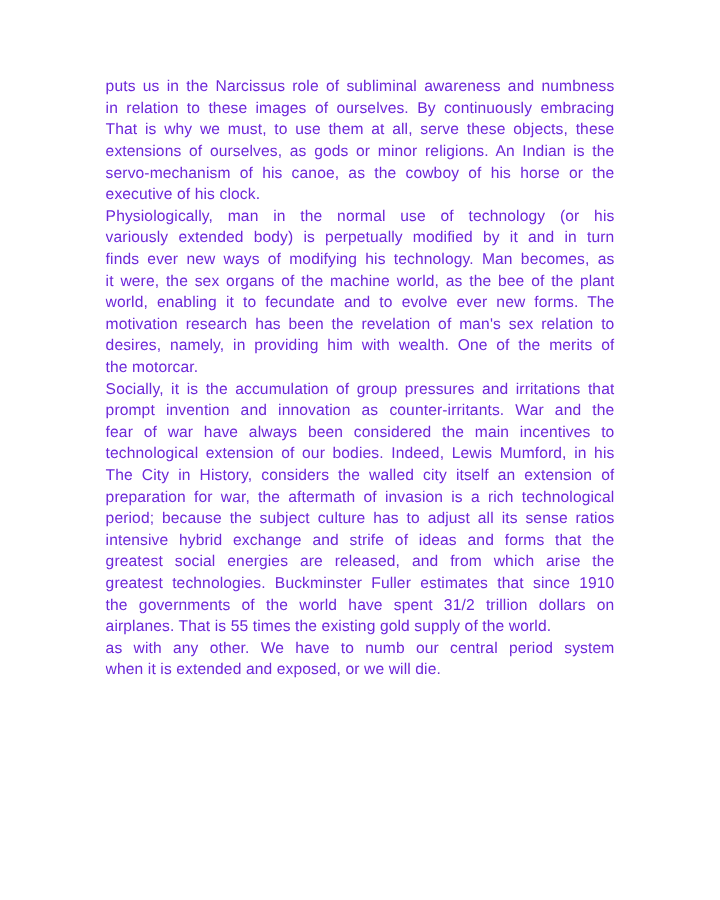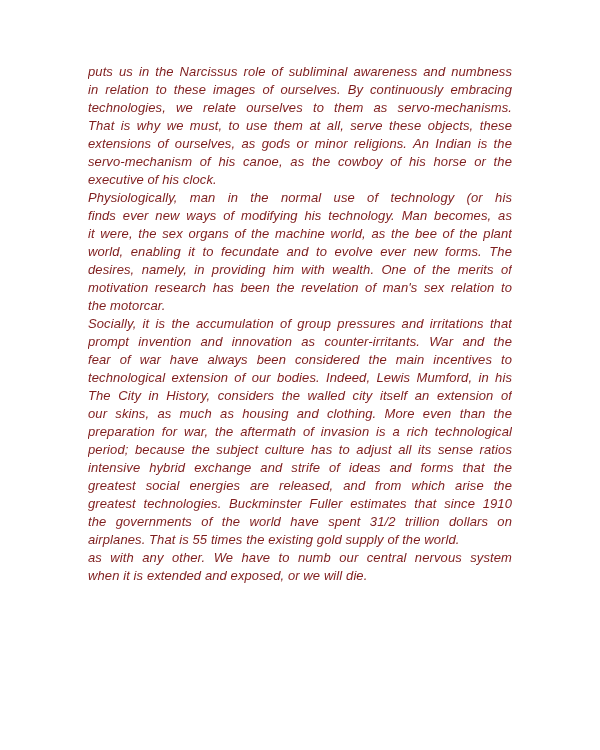--- a/index.html
+++ b/index.html
@@ -33,44 +33,43 @@
   }
   .text-line.para-last {
     text-align: right;
     text-align-last: left;
   }
 </style>
 </head>
 <body style="background: rgb(255, 255, 255);">
 
 <div class="page">
-  <div class="text-block" id="text-block" style="color: #7f1d1d; font-style: italic;">
+  <div class="text-block" id="text-block" style="color: #6d28d9;">
       <div class="text-line">puts us in the Narcissus role of subliminal awareness and numbness</div>
       <div class="text-line">in relation to these images of ourselves. By continuously embracing</div>
-      <div class="text-line">technologies, we relate ourselves to them as servo-mechanisms.</div>
       <div class="text-line">That is why we must, to use them at all, serve these objects, these</div>
       <div class="text-line">extensions of ourselves, as gods or minor religions. An Indian is the</div>
       <div class="text-line">servo-mechanism of his canoe, as the cowboy of his horse or the</div>
       <div class="text-line para-last">executive of his clock.</div>
       <div class="text-line">Physiologically, man in the normal use of technology (or his</div>
+      <div class="text-line">variously extended body) is perpetually modified by it and in turn</div>
       <div class="text-line">finds ever new ways of modifying his technology. Man becomes, as</div>
       <div class="text-line">it were, the sex organs of the machine world, as the bee of the plant</div>
       <div class="text-line">world, enabling it to fecundate and to evolve ever new forms. The</div>
+      <div class="text-line">motivation research has been the revelation of man's sex relation to</div>
       <div class="text-line">desires, namely, in providing him with wealth. One of the merits of</div>
-      <div class="text-line">motivation research has been the revelation of man's sex relation to</div>
       <div class="text-line para-last">the motorcar.</div>
       <div class="text-line">Socially, it is the accumulation of group pressures and irritations that</div>
       <div class="text-line">prompt invention and innovation as counter-irritants. War and the</div>
       <div class="text-line">fear of war have always been considered the main incentives to</div>
       <div class="text-line">technological extension of our bodies. Indeed, Lewis Mumford, in his</div>
       <div class="text-line">The City in History, considers the walled city itself an extension of</div>
-      <div class="text-line">our skins, as much as housing and clothing. More even than the</div>
       <div class="text-line">preparation for war, the aftermath of invasion is a rich technological</div>
       <div class="text-line">period; because the subject culture has to adjust all its sense ratios</div>
       <div class="text-line">intensive hybrid exchange and strife of ideas and forms that the</div>
       <div class="text-line">greatest social energies are released, and from which arise the</div>
       <div class="text-line">greatest technologies. Buckminster Fuller estimates that since 1910</div>
       <div class="text-line">the governments of the world have spent 31/2 trillion dollars on</div>
       <div class="text-line para-last">airplanes. That is 55 times the existing gold supply of the world.</div>
-      <div class="text-line">as with any other. We have to numb our central nervous system</div>
+      <div class="text-line">as with any other. We have to numb our central period system</div>
       <div class="text-line para-last">when it is extended and exposed, or we will die.</div>
     </div>
 </div>
 
 </body></html>

